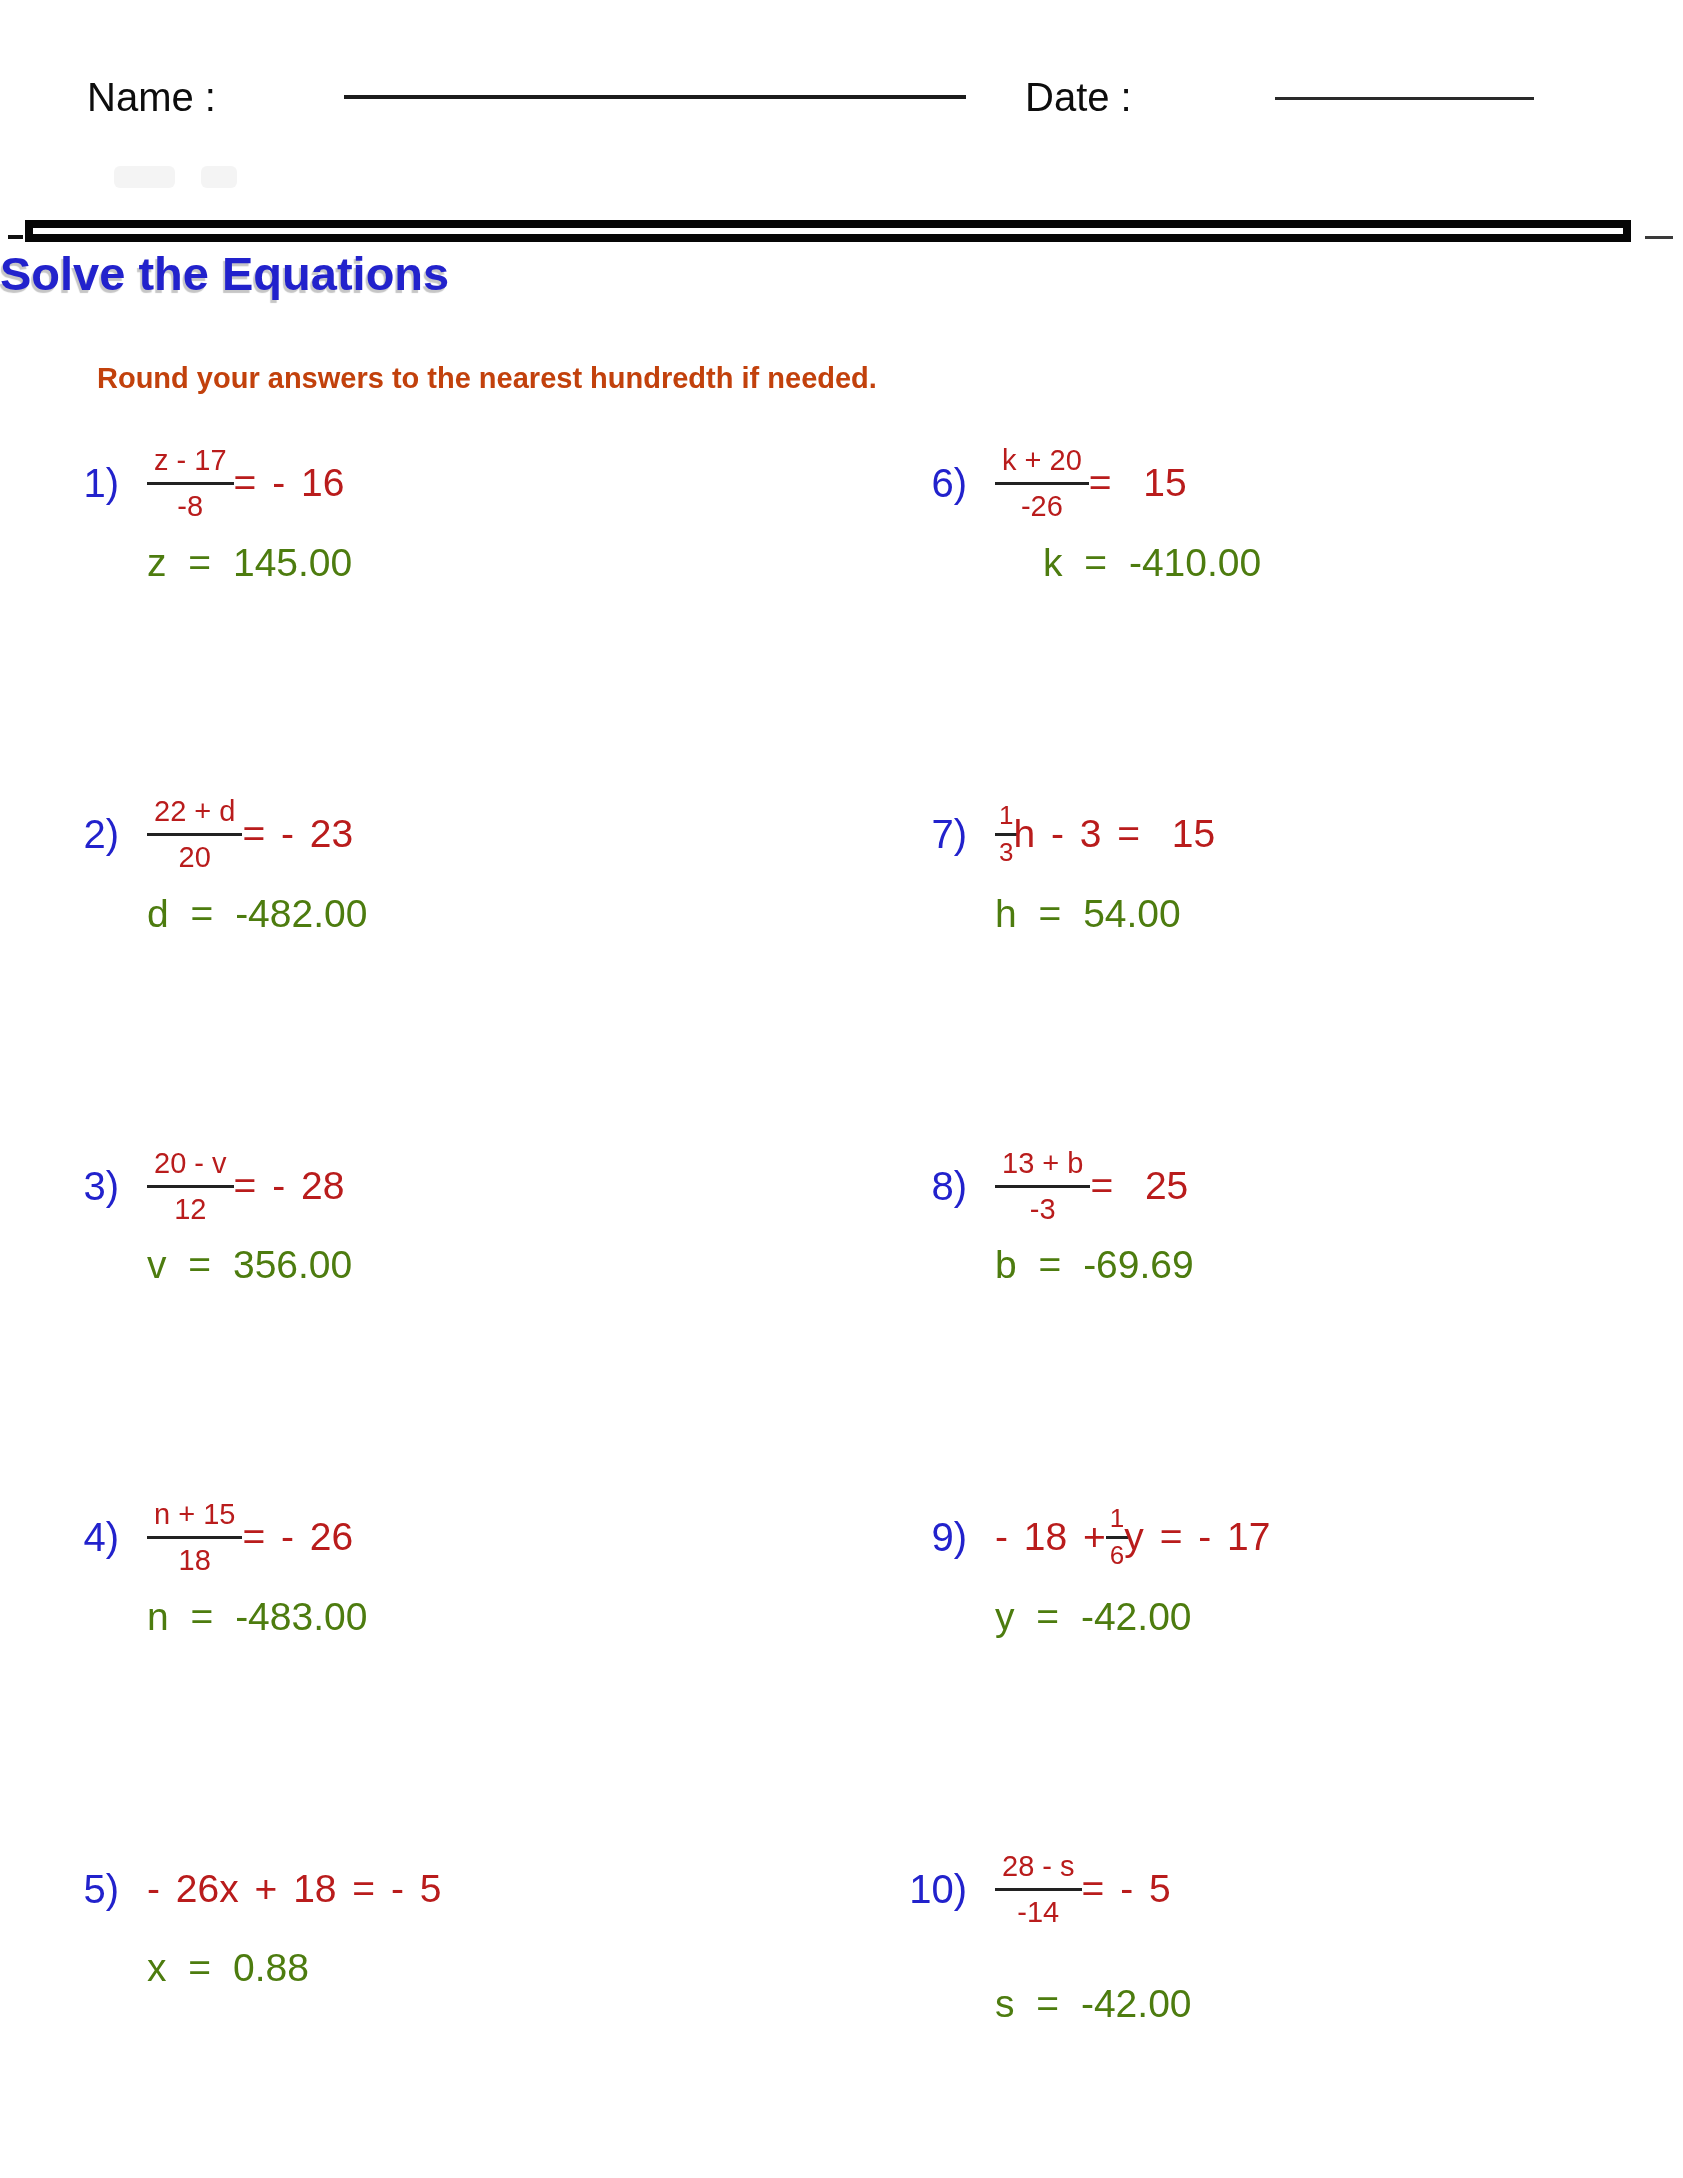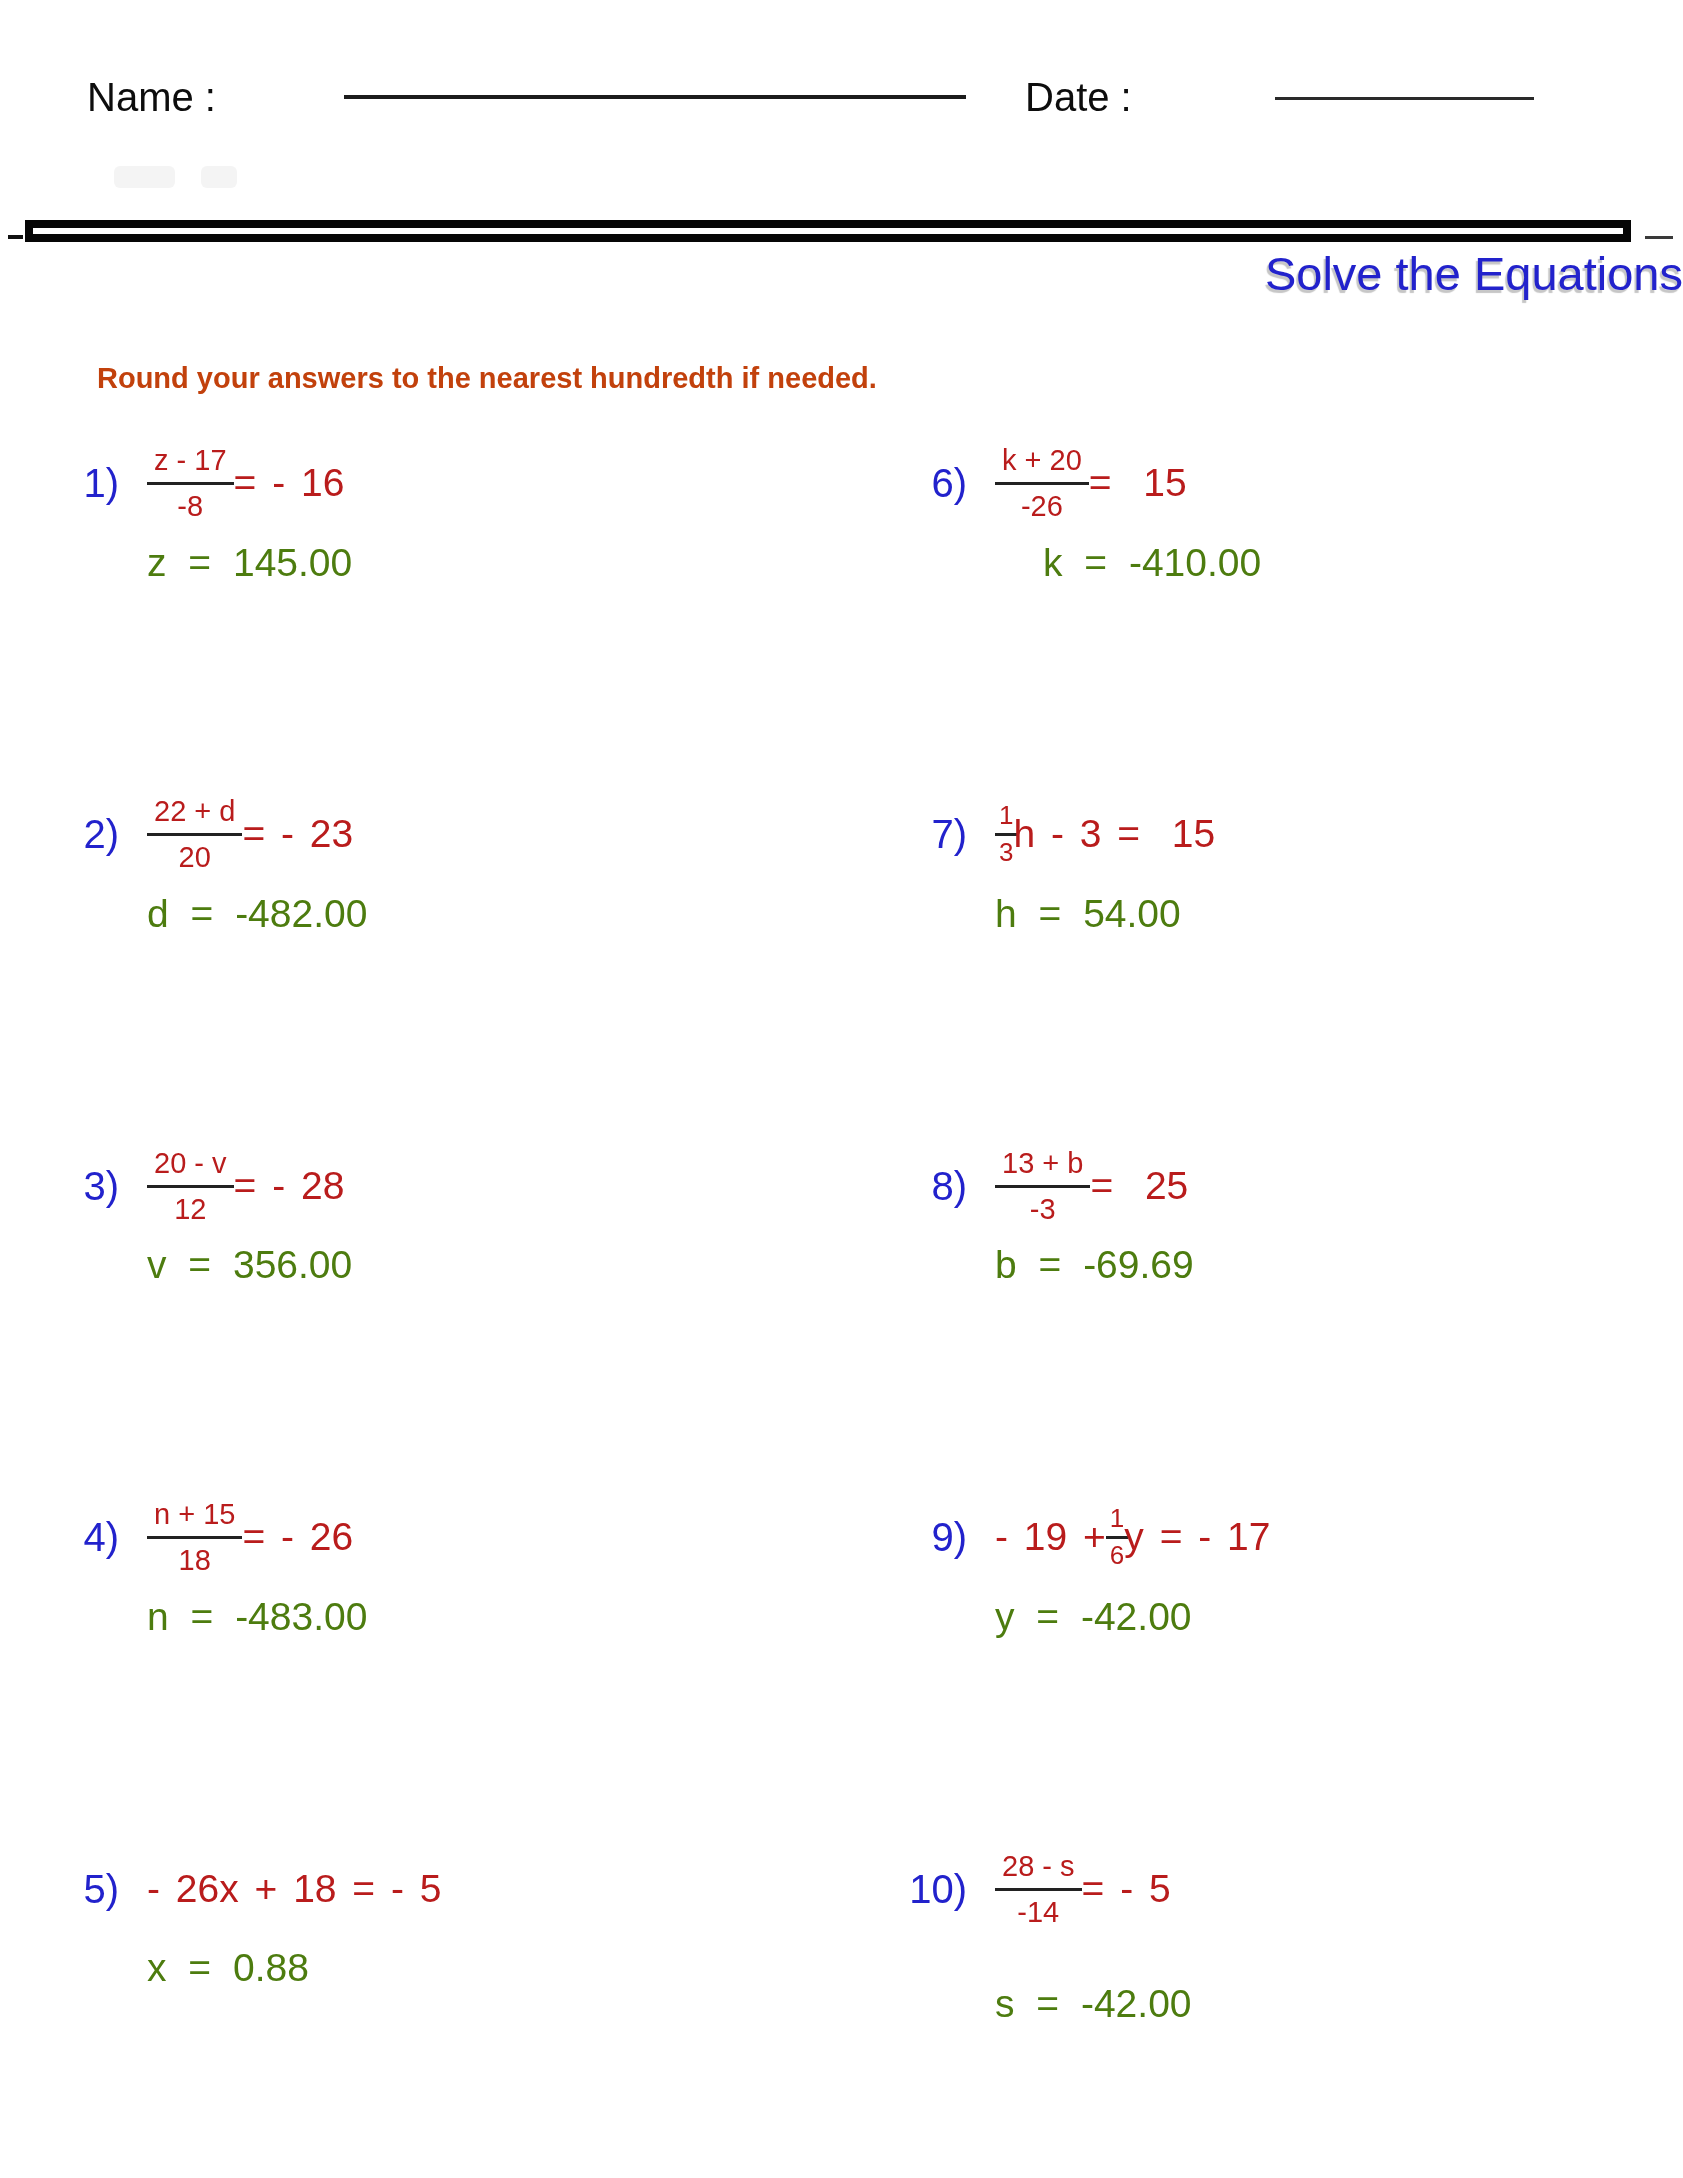--- a/index.html
+++ b/index.html
@@ -26,21 +26,21 @@
   
   .divider{
     position:absolute;left:25px;top:220px;width:1606px;height:22px;
     box-sizing:border-box;border:8px solid #060606;background:#ffffff;
   }
   .dash-left{position:absolute;left:8px;top:235px;width:15px;height:4px;background:#111;}
   .dash-right{position:absolute;left:1645px;top:236px;width:28px;height:3px;background:#3a3a3a;}
   
   .title{
     position:absolute;left:0;top:246px;width:100%;
-    text-align:right;font-size:47px;font-weight:normal;
+    text-align:left;font-size:47px;font-weight:bold;
     color:var(--accent);
     text-shadow:-2px 3px 1px #c6c6c6;
     letter-spacing:0px;
   }
   .instruction{position:absolute;left:97px;top:362px;font-size:29px;font-weight:bold;color:#c2410c;}
   
   .problem{
     position:absolute;height:158px;
     display:flex;align-items:center;
   }
@@ -167,21 +167,21 @@
             <div class="fbar"></div>
             <div class="fden">-3</div>
           </div>
           <span class="ptext">=  25</span>
         </div>
       </div>
       <div class="answer" style="left: 995px; top: 1243px;">b = -69.69</div>
       <div class="problem" style="left: 896px; top: 1458px;">
         <span class="pnum">9)</span>
         <div class="eq">
-          <span class="ptext">- 19 +</span>
+          <span class="ptext">- 18 +</span>
           <div class="frac small">
             <div class="fnum">1</div>
             <div class="fbar"></div>
             <div class="fden">6</div>
           </div>
           <span class="ptext">y = - 17</span>
         </div>
       </div>
       <div class="answer" style="left: 995px; top: 1595px;">y = -42.00</div>
       <div class="problem" style="left: 896px; top: 1810px;">

